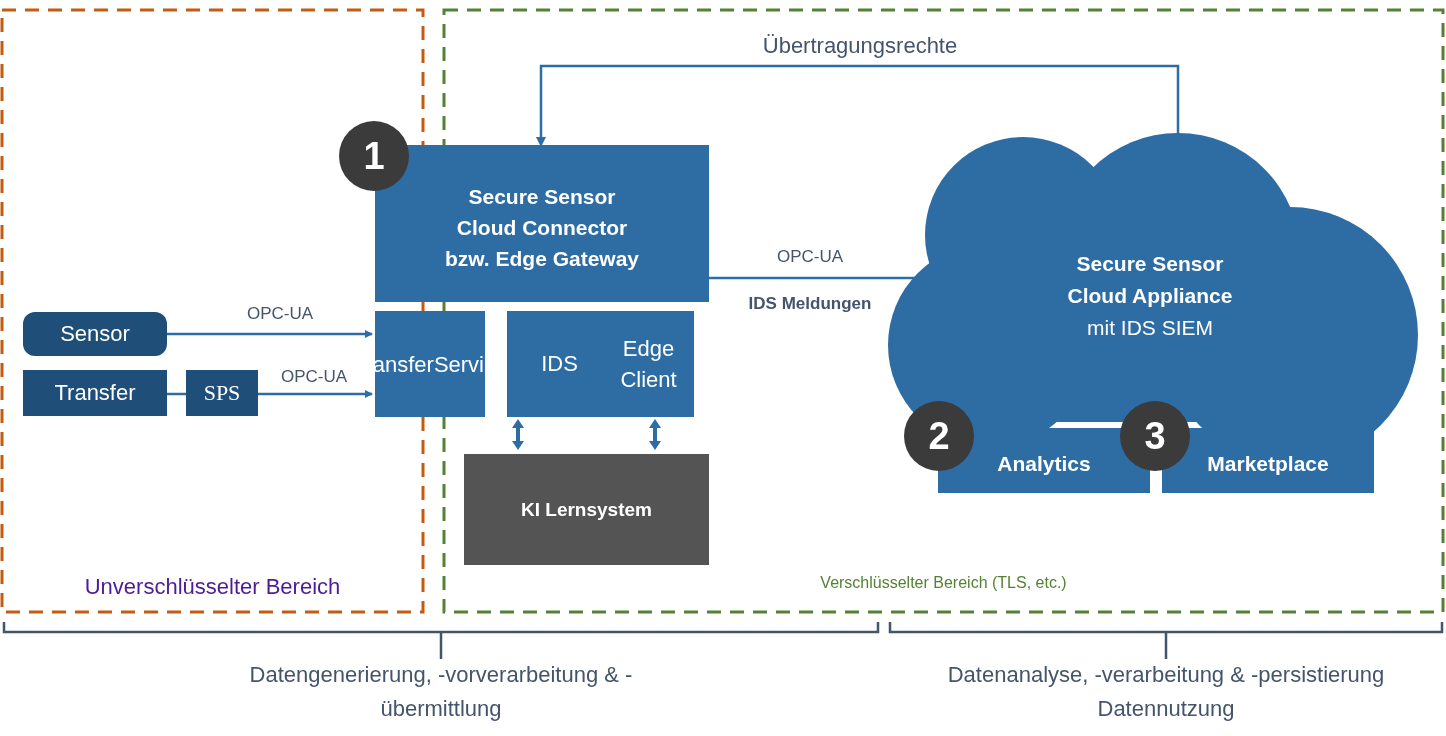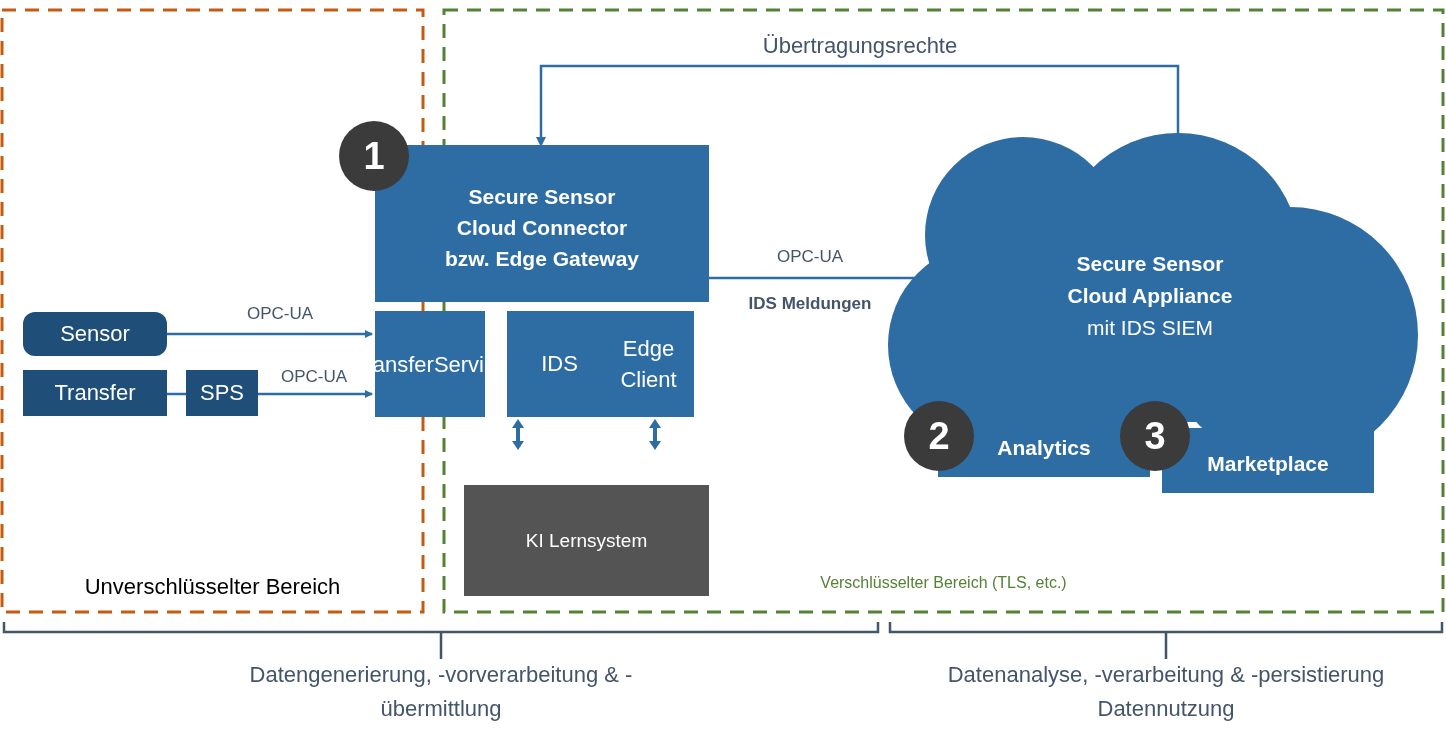--- a/index.html
+++ b/index.html
@@ -61,32 +61,32 @@
     <circle cx="1290" cy="335" r="128"></circle>
     <circle cx="990" cy="345" r="102"></circle>
     <rect x="990" y="300" width="320" height="122" rx="40"></rect>
     <rect x="960" y="260" width="300" height="120"></rect>
   </g>
 
   <path d="M4,622 L4,632 L878,632 L878,622 M441,632 L441,659" fill="none" stroke="#44546a" stroke-width="2.5"></path>
   <path d="M890,622 L890,632 L1442,632 L1442,622 M1166,632 L1166,659" fill="none" stroke="#44546a" stroke-width="2.5"></path>
 </svg>
 
-<div class="abs lbl" style="left:2px; top:574px; width:421px; font-size:22px; color:#000000;">Unverschlüsselter Bereich</div>
+<div class="abs lbl" style="left:2px; top:574px; width:421px; font-size:22px; color:#4c1d95;">Unverschlüsselter Bereich</div>
 <div class="abs lbl" style="left:444px; top:574px; width:999px; font-size:16px; color:#548235;">Verschlüsselter Bereich (TLS, etc.)</div>
 
 <div class="abs lbl" style="left:660px; top:33px; width:400px; font-size:22px;">Übertragungsrechte</div>
 
 <div class="abs box dark-blue" style="left:23px; top:312px; width:144px; height:44px; font-size:22px;border-radius:12px;">
   <span>Sensor</span>
 </div>
 <div class="abs box dark-blue" style="left:23px; top:370px; width:144px; height:46px; font-size:22px;">
   <span>Transfer</span>
 </div>
-<div class="abs box dark-blue" style="left:186px; top:370px; width:72px; height:46px; font-size:22px;">
+<div class="abs box dark-blue" style="left:186px; top:370px; width:72px; height:46px; font-size:22px;font-family:Liberation Serif, serif;">
   <span>SPS</span>
 </div>
 
 <div class="abs lbl" style="left:230px; top:304px; width:100px; font-size:17px;">OPC-UA</div>
 <div class="abs lbl" style="left:264px; top:367px; width:100px; font-size:17px;">OPC-UA</div>
 <div class="abs lbl" style="left:760px; top:247px; width:100px; font-size:17px;">OPC-UA</div>
 <div class="abs lbl" style="left:730px; top:294px; width:160px; font-size:17px; font-weight:bold;">IDS Meldungen</div>
 
 <div class="abs box mid-blue" style="left:375px; top:145px; width:334px; height:157px; font-size:21px; font-weight:bold; flex-direction:column; line-height:31px; padding-top:8px;">
   <span class="line2">Secure Sensor</span>
@@ -102,31 +102,31 @@
   <span class="line2">Service</span>
 </div>
 <div class="abs box mid-blue" style="left:492px; top:311px; width:105px; height:106px; font-size:22px;margin-left:15px;">
   <span>IDS</span>
 </div>
 <div class="abs box mid-blue" style="left:603px; top:311px; width:91px; height:106px; font-size:22px; flex-direction:column; line-height:31px;">
   <span class="line2">Edge</span>
   <span class="line2">Client</span>
 </div>
 
-<div class="abs box gray" style="left:464px; top:454px; width:245px; height:111px; font-size:19px; font-weight:normal;margin-top:31px;">
+<div class="abs box gray" style="left:464px; top:454px; width:245px; height:111px; font-size:19px; font-weight:bold;">
   <span>KI Lernsystem</span>
 </div>
 
 <div class="abs box" style="left:1030px; top:248px; width:240px; height:96px; flex-direction:column; line-height:32px;">
   <span class="line2" style="font-size:21px; font-weight:bold;">Secure Sensor</span>
   <span class="line2" style="font-size:21px; font-weight:bold;">Cloud Appliance</span>
   <span class="line2" style="font-size:21px;">mit IDS SIEM</span>
 </div>
 
-<div class="abs box mid-blue" style="left:938px; top:412px; width:212px; height:65px; font-size:21px; font-weight:bold; padding-top:6px;">
+<div class="abs box mid-blue" style="left:938px; top:428px; width:212px; height:65px; font-size:21px; font-weight:bold; padding-top:6px;">
   <span>Analytics</span>
 </div>
 <div class="abs box mid-blue" style="left:1162px; top:428px; width:212px; height:65px; font-size:21px; font-weight:bold; padding-top:6px;">
   <span>Marketplace</span>
 </div>
 <div class="abs badge" style="left:904px; top:401px;">
   <span>2</span>
 </div>
 <div class="abs badge" style="left:1120px; top:401px;">
   <span>3</span>

